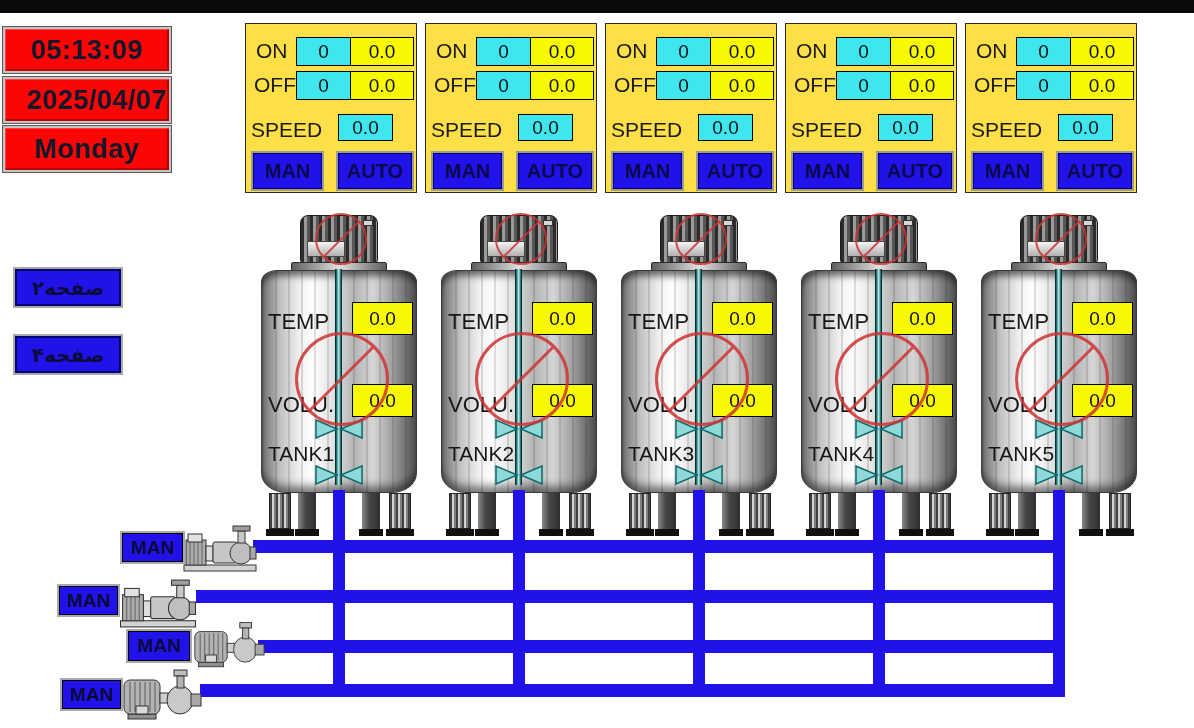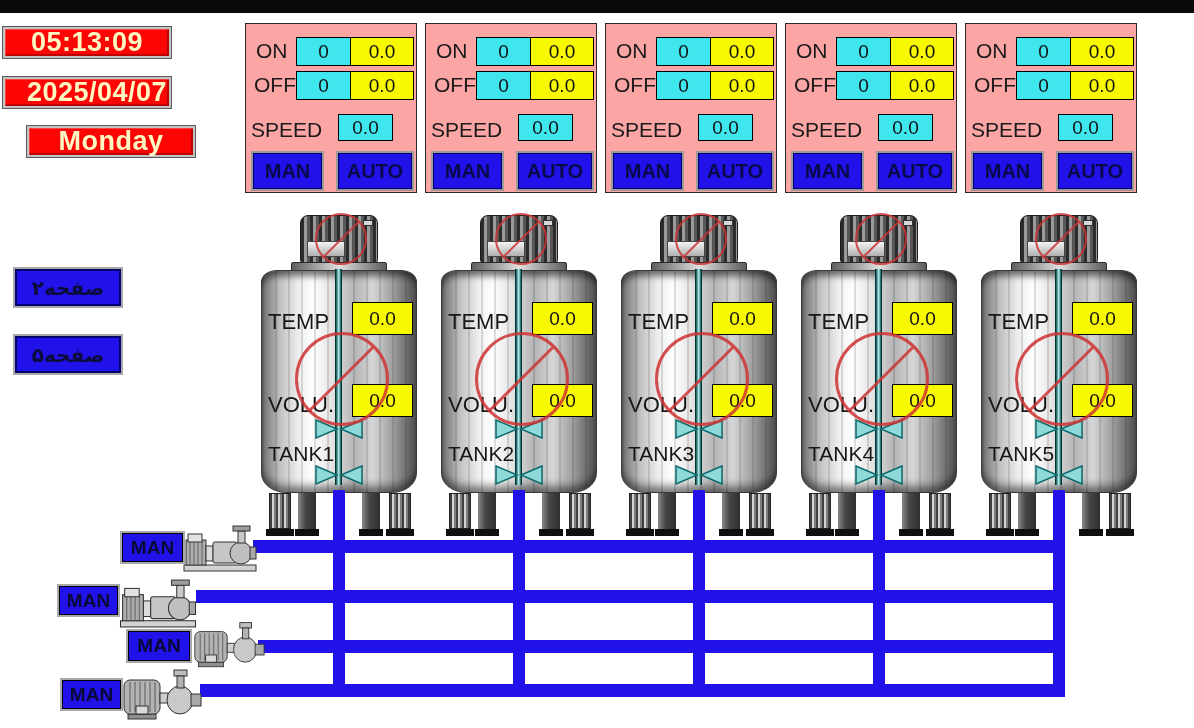--- a/index.html
+++ b/index.html
@@ -5,41 +5,41 @@
   * { box-sizing: border-box; margin: 0; padding: 0; }
   html,body { background:#fff; }
   body { font-family: "Liberation Sans", "DejaVu Sans", sans-serif; }
   .stage { position:relative; width:1194px; height:728px; background:#ffffff; overflow:hidden; }
 
   
   .topbar { position:absolute; left:0; top:0; width:1194px; height:13px; background:#0a0a0a; }
 
   
   .clock-box {
-    position:absolute; left:3px; width:168px; height:31px;
+    position:absolute; left:3px; width:168px; height:46px;
     background:#fb0505; border:2px solid #c3c3c3; outline:1px solid #5a5a5a;
     box-shadow: inset 1px 1px 0 rgba(255,255,255,.25), inset -2px -2px 0 rgba(0,0,0,.25);
     display:flex; align-items:center; justify-content:center;
-    color:#fef9c3; font-size:27px; font-weight:700; letter-spacing:.5px;
-  }
-  .clock-time { top:27px; } .clock-date { top:77px;padding-left:20px; } .clock-day { top:126px;margin-left:24px; }
+    color:#0f172a; font-size:27px; font-weight:700; letter-spacing:.5px;
+  }
+  .clock-time { top:27px; } .clock-date { top:77px;padding-left:20px; } .clock-day { top:126px; }
 
   
   .nav { position:absolute; left:13px; top:267px; display:flex; flex-direction:column; gap:26px; }
   .navbtn {
     width:110px; height:41px; background:#2012e8;
     border:2px solid #a9a9a9; box-shadow: inset 0 0 0 2px #04046e;
     color:#0c0c3a; font-weight:700; font-size:20px;
     font-family:"DejaVu Sans", sans-serif; direction:rtl;
     display:flex; align-items:center; justify-content:center; cursor:pointer;
   }
 
   
   .panels { position:absolute; left:245px; top:23px; display:flex; gap:8px; }
-  .panel { position:relative; width:172px; height:170px; background:#fca5a5; border:1px solid #2a2a2a; }
+  .panel { position:relative; width:172px; height:170px; background:#fde047; border:1px solid #2a2a2a; }
   .p-label { position:absolute; color:#1a1a1a; font-size:21px; }
   .pl-on  { left:10px; top:15px; }
   .pl-off { left:8px;  top:49px; }
   .pl-speed { left:5px; top:94px; }
   .vbox {
     position:absolute; border:1px solid #000;
     display:flex; align-items:center; justify-content:center;
     color:#111; font-size:19px;
   }
   .cyan { background:#3fe6ee; }
@@ -153,21 +153,21 @@
 
 <div class="stage">
   <div class="topbar"></div>
 
   <div class="clock-box clock-time">05:13:09</div>
   <div class="clock-box clock-date">2025/04/07</div>
   <div class="clock-box clock-day">Monday</div>
 
   <div class="nav">
     <button class="navbtn">صفحه۲</button>
-    <button class="navbtn">صفحه۵</button>
+    <button class="navbtn">صفحه۴</button>
   </div>
 
   <div class="panels">
   <div class="panel">
     <span class="p-label pl-on">ON</span>
     <div class="vbox cyan vb-on-a">0</div>
     <div class="vbox yellow vb-on-b">0.0</div>
     <span class="p-label pl-off">OFF</span>
     <div class="vbox cyan vb-off-a">0</div>
     <div class="vbox yellow vb-off-b">0.0</div>

